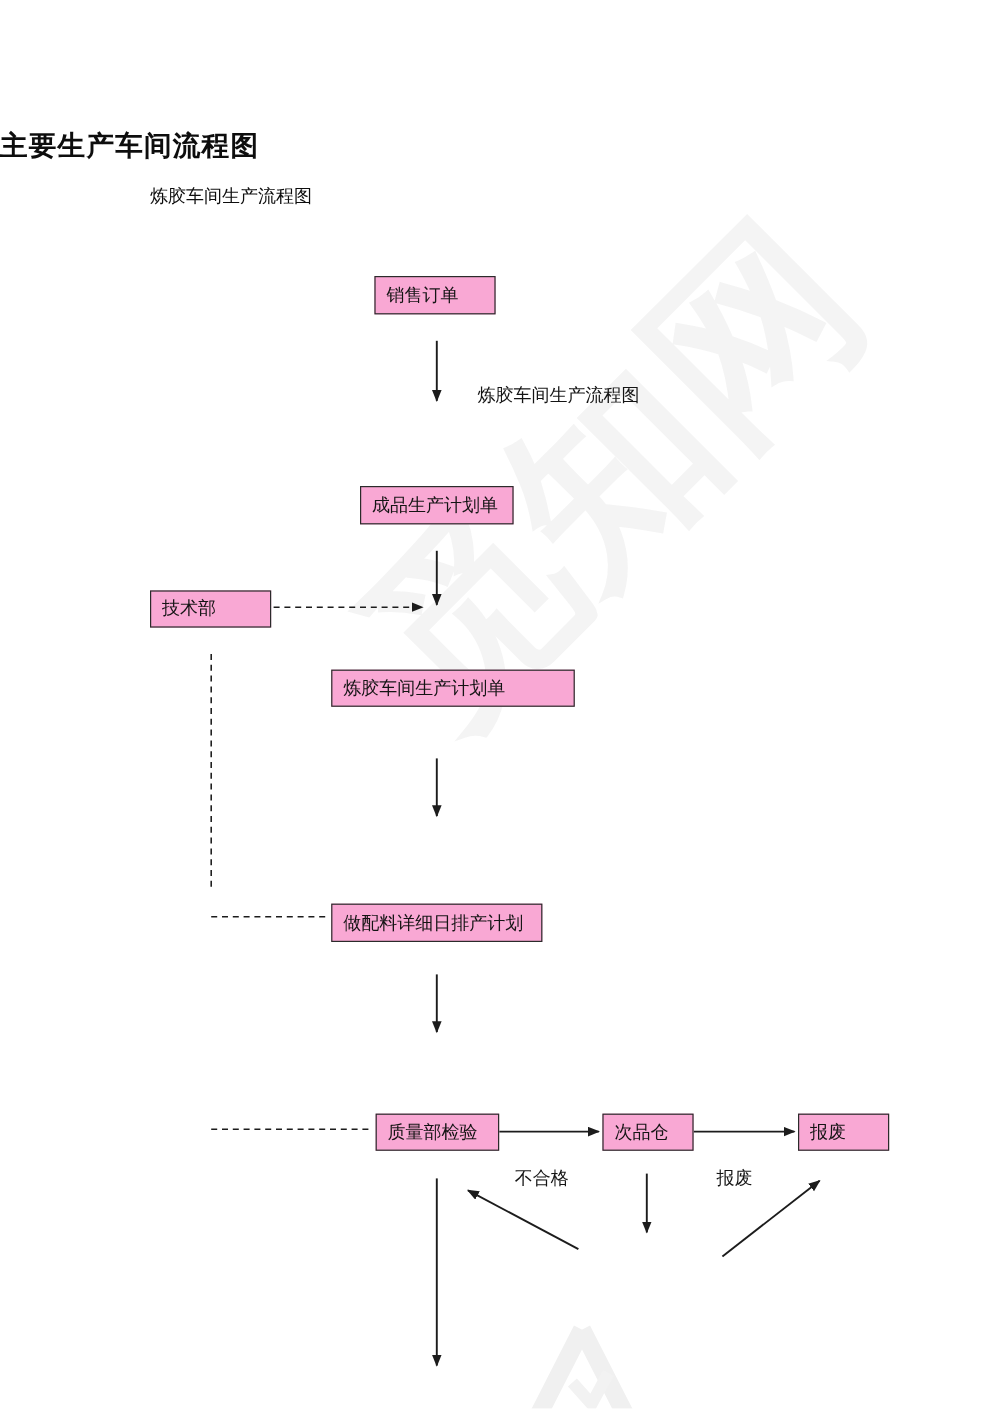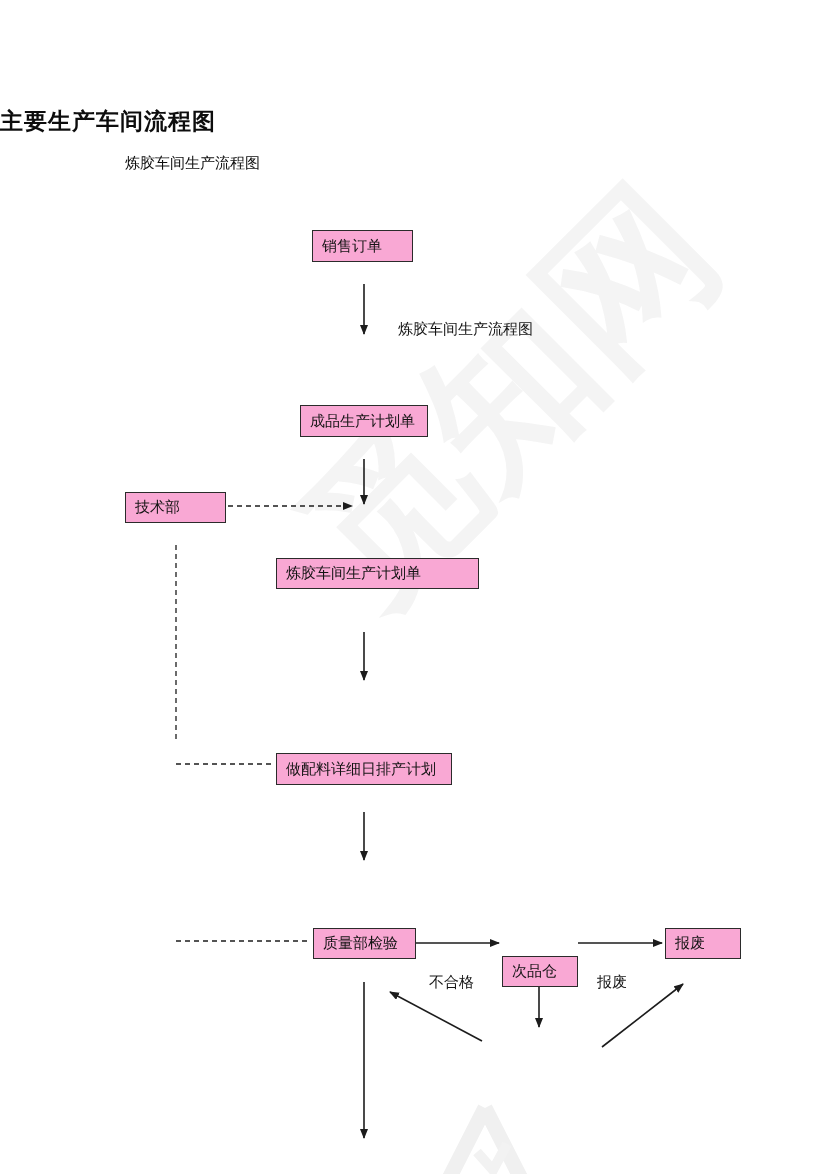--- a/index.html
+++ b/index.html
@@ -127,21 +127,21 @@
   <div class="node" style="left:300px; top:405px; width:128px; height:32px;">成品生产计划单</div>
 
   <div class="node" style="left:125px; top:492px; width:101px; height:31px;">技术部</div>
 
   <div class="node" style="left:276px; top:558px; width:203px; height:31px;">炼胶车间生产计划单</div>
 
   <div class="node" style="left:276px; top:753px; width:176px; height:32px;">做配料详细日排产计划</div>
 
   <div class="node" style="left:313px; top:928px; width:103px; height:31px;">质量部检验</div>
 
-  <div class="node" style="left:502px; top:956px; width:76px; height:31px;">次品仓</div>
+  <div class="node" style="left:502px; top:928px; width:76px; height:31px;">次品仓</div>
 
   <div class="node" style="left:665px; top:928px; width:76px; height:31px;">报废</div>
 
   <div class="annot" style="left:398px; top:320px;">炼胶车间生产流程图</div>
 
 
 
 
   <div class="annot" style="left:429px; top:973px;">不合格</div>
 

